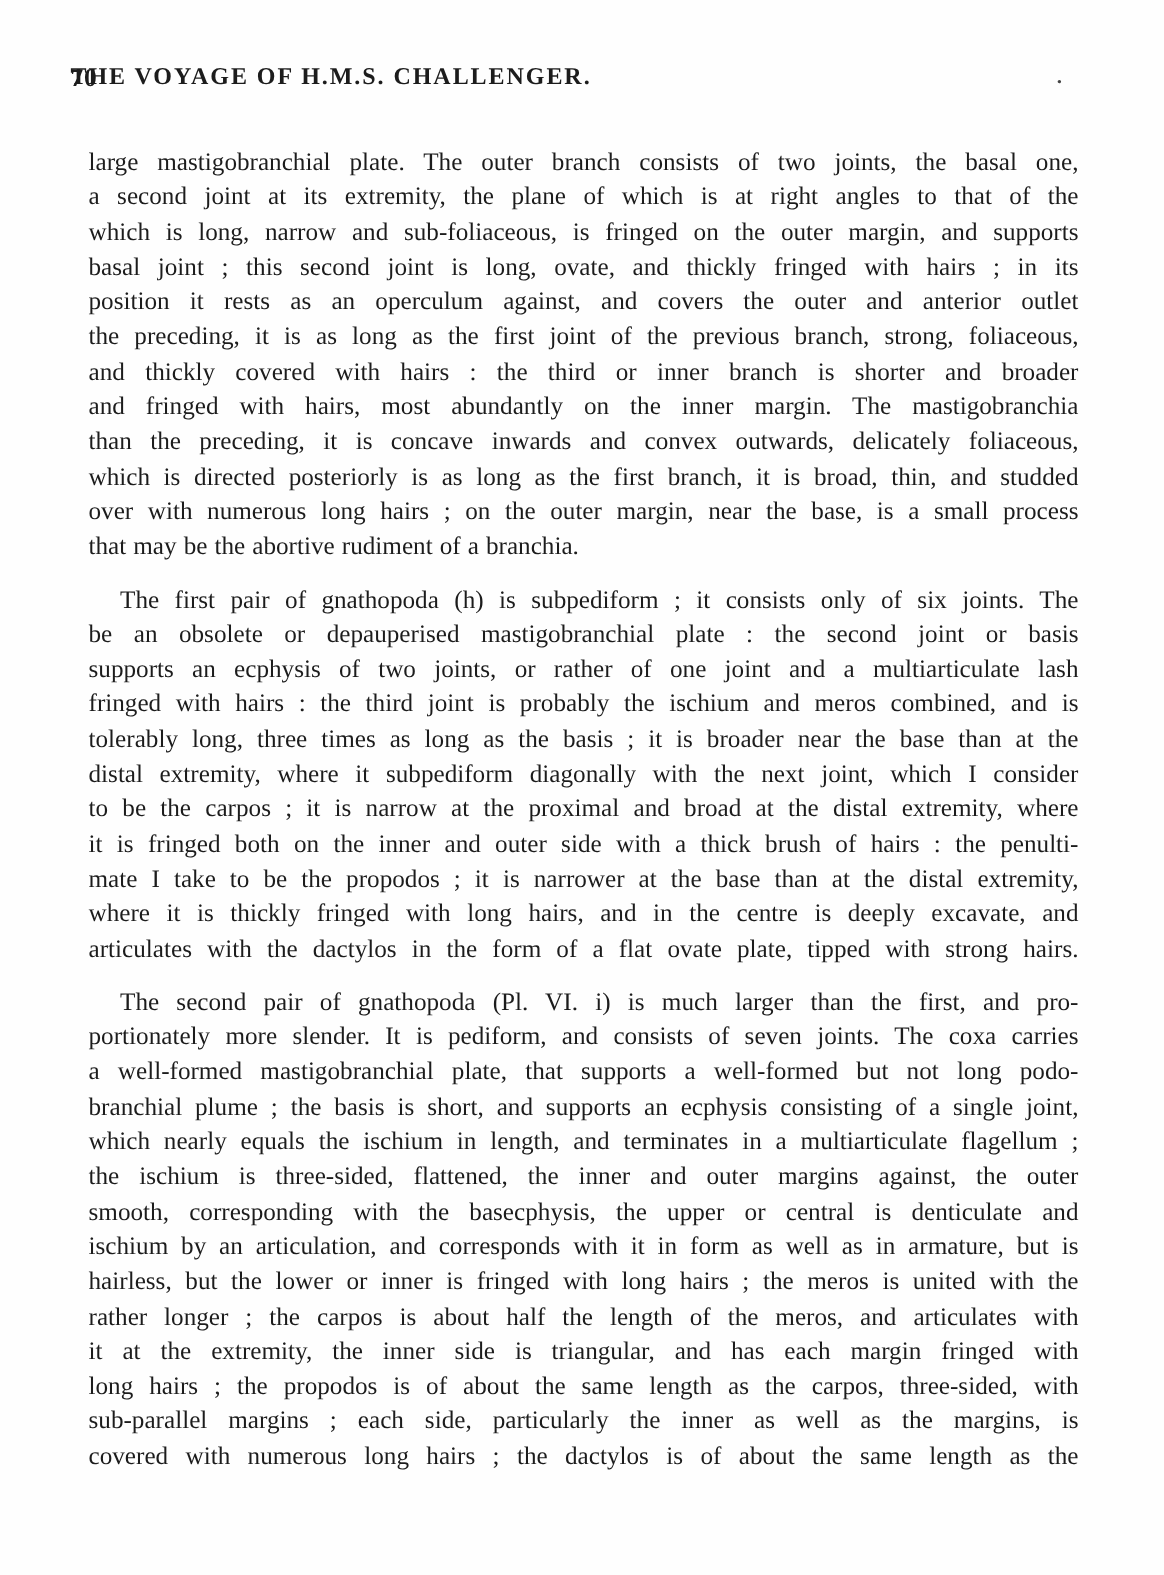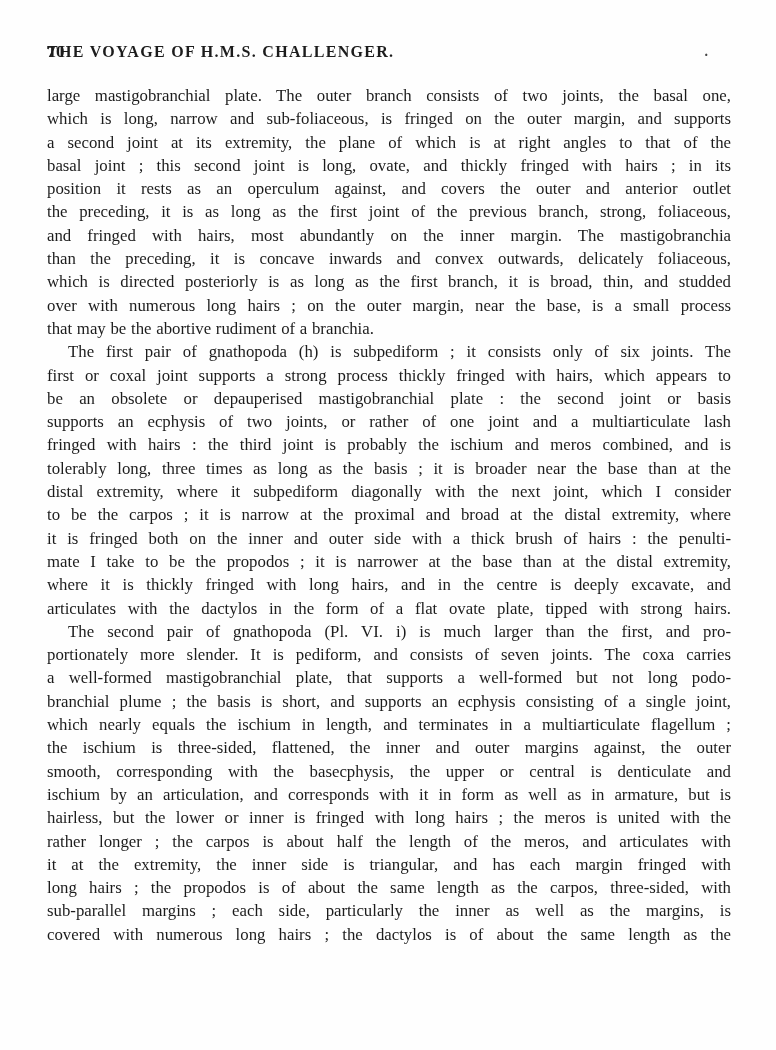--- a/index.html
+++ b/index.html
@@ -48,21 +48,21 @@
     font-size: 14px;
     font-weight: bold;
     color: #444;
   }
   .body-text {
     position: absolute;
     top: 84px;
     left: 47px;
     width: 684px;
   }
-  .para { margin: 0; }
+  .para { margin: 12px; }
   .line {
     font-size: 16.8px;
     line-height: 23.3px;
     height: 23.3px;
     white-space: normal;
     text-align: justify;
     text-align-last: justify;
     word-spacing: 0.5px;
     overflow: hidden;
   }
@@ -74,34 +74,34 @@
 
 <div class="sheet">
   <div class="header">
     <span class="pagenum">70</span>
     <span class="running-title">THE VOYAGE OF H.M.S. CHALLENGER.</span>
     <span class="artifact">.</span>
   </div>
   <div class="body-text">
       <div class="para">
         <div class="line">large mastigobranchial plate.  The outer branch consists of two joints, the basal one,</div>
+        <div class="line">a second joint at its extremity, the plane of which is at right angles to that of the</div>
         <div class="line">which is long, narrow and sub-foliaceous, is fringed on the outer margin, and supports</div>
-        <div class="line">a second joint at its extremity, the plane of which is at right angles to that of the</div>
         <div class="line">basal joint ;  this second joint is long, ovate, and thickly fringed with hairs ;  in its</div>
         <div class="line">position it rests as an operculum against, and covers the outer and anterior outlet</div>
         <div class="line">the preceding, it is as long as the first joint of the previous branch, strong, foliaceous,</div>
+        <div class="line">and thickly covered with hairs : the third or inner branch is shorter and broader</div>
         <div class="line">and fringed with hairs, most abundantly on the inner margin.  The mastigobranchia</div>
         <div class="line">than the preceding, it is concave inwards and convex outwards, delicately foliaceous,</div>
         <div class="line">which is directed posteriorly is as long as the first branch, it is broad, thin, and studded</div>
         <div class="line">over with numerous long hairs ; on the outer margin, near the base, is a small process</div>
         <div class="line last-left">that may be the abortive rudiment of a branchia.</div>
       </div>
       <div class="para">
         <div class="line indent">The first pair of gnathopoda (h) is subpediform ; it consists only of six joints.  The</div>
-        <div class="line">first or coxal joint supports a strong process thickly fringed with hairs, which appears to</div>
         <div class="line">be an obsolete or depauperised mastigobranchial plate : the second joint or basis</div>
         <div class="line">supports an ecphysis of two joints, or rather of one joint and a multiarticulate lash</div>
         <div class="line">fringed with hairs : the third joint is probably the ischium and meros combined, and is</div>
         <div class="line">tolerably long, three times as long as the basis ; it is broader near the base than at the</div>
         <div class="line">distal extremity, where it subpediform diagonally with the next joint, which I consider</div>
         <div class="line">to be the carpos ; it is narrow at the proximal and broad at the distal extremity, where</div>
         <div class="line">it is fringed both on the inner and outer side with a thick brush of hairs : the penulti-</div>
         <div class="line">mate I take to be the propodos ; it is narrower at the base than at the distal extremity,</div>
         <div class="line">where it is thickly fringed with long hairs, and in the centre is deeply excavate, and</div>
         <div class="line">articulates with the dactylos in the form of a flat ovate plate, tipped with strong hairs.</div>

